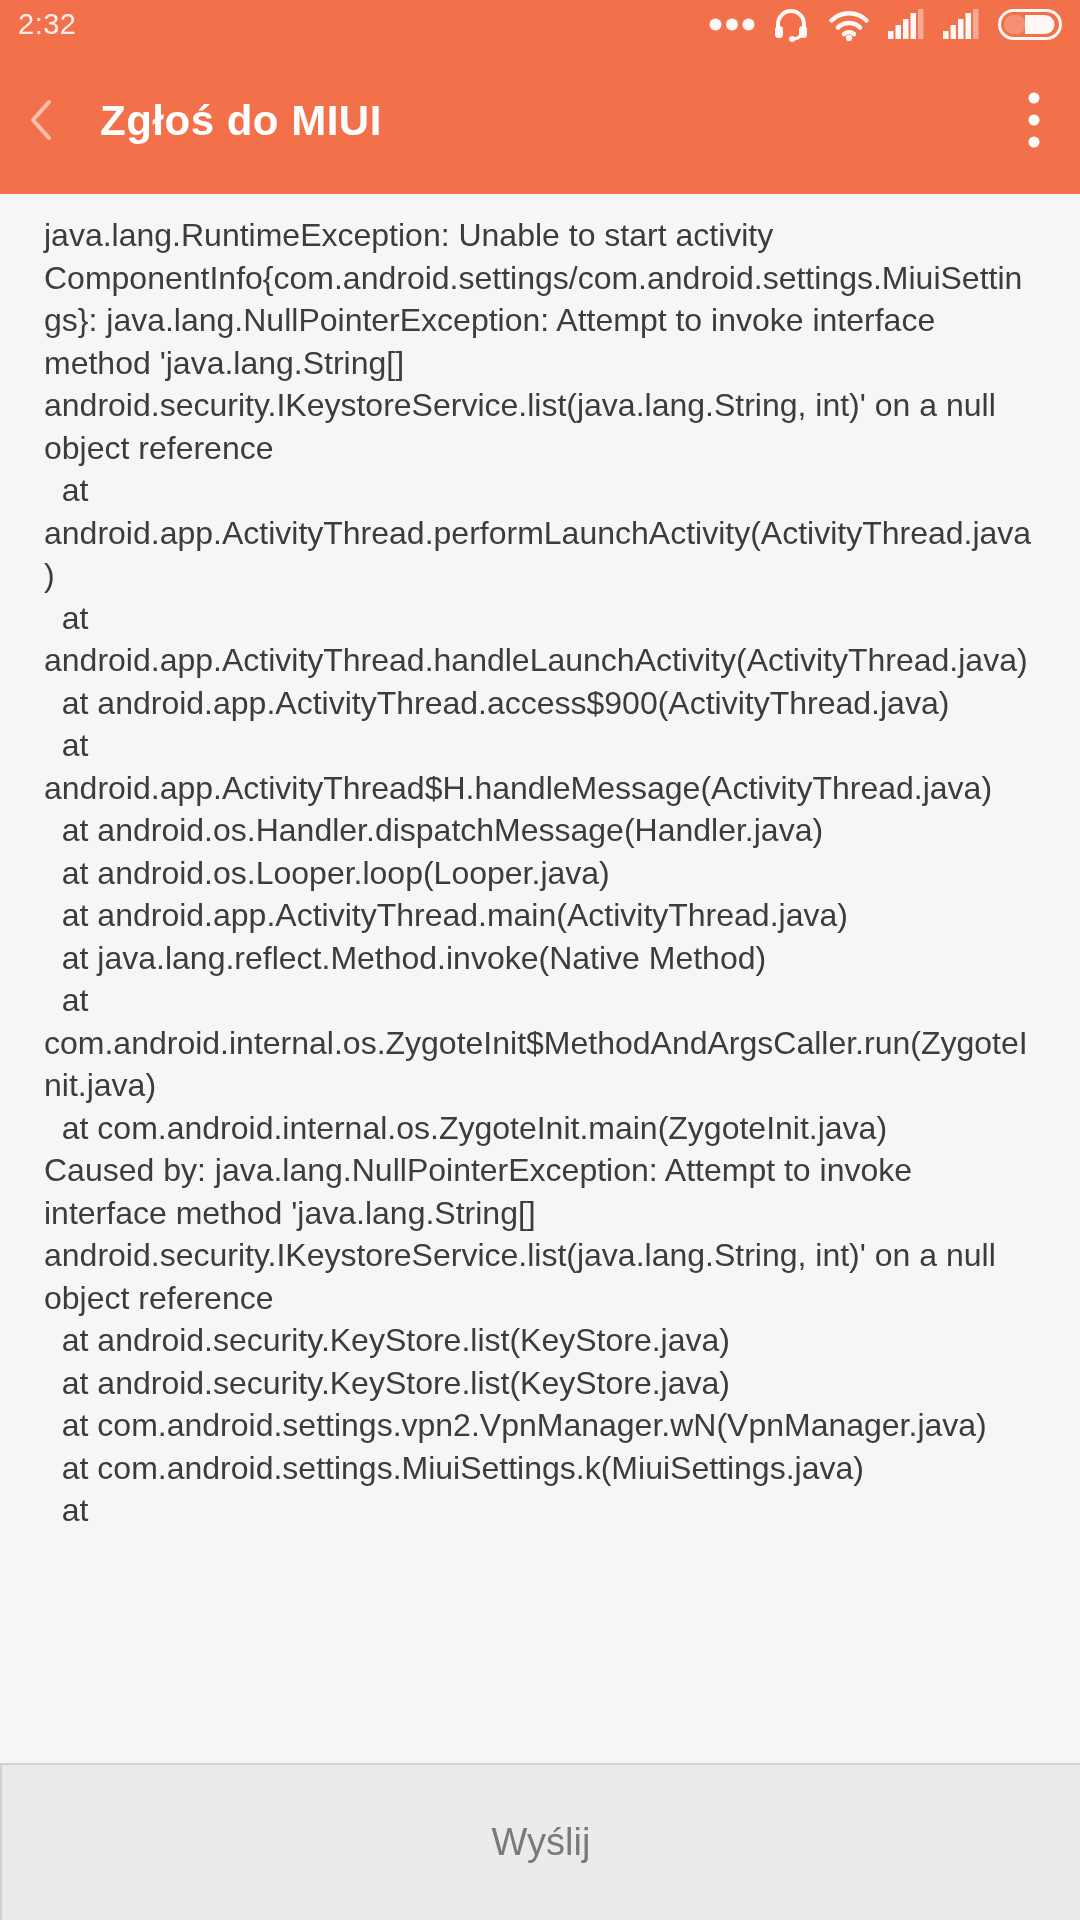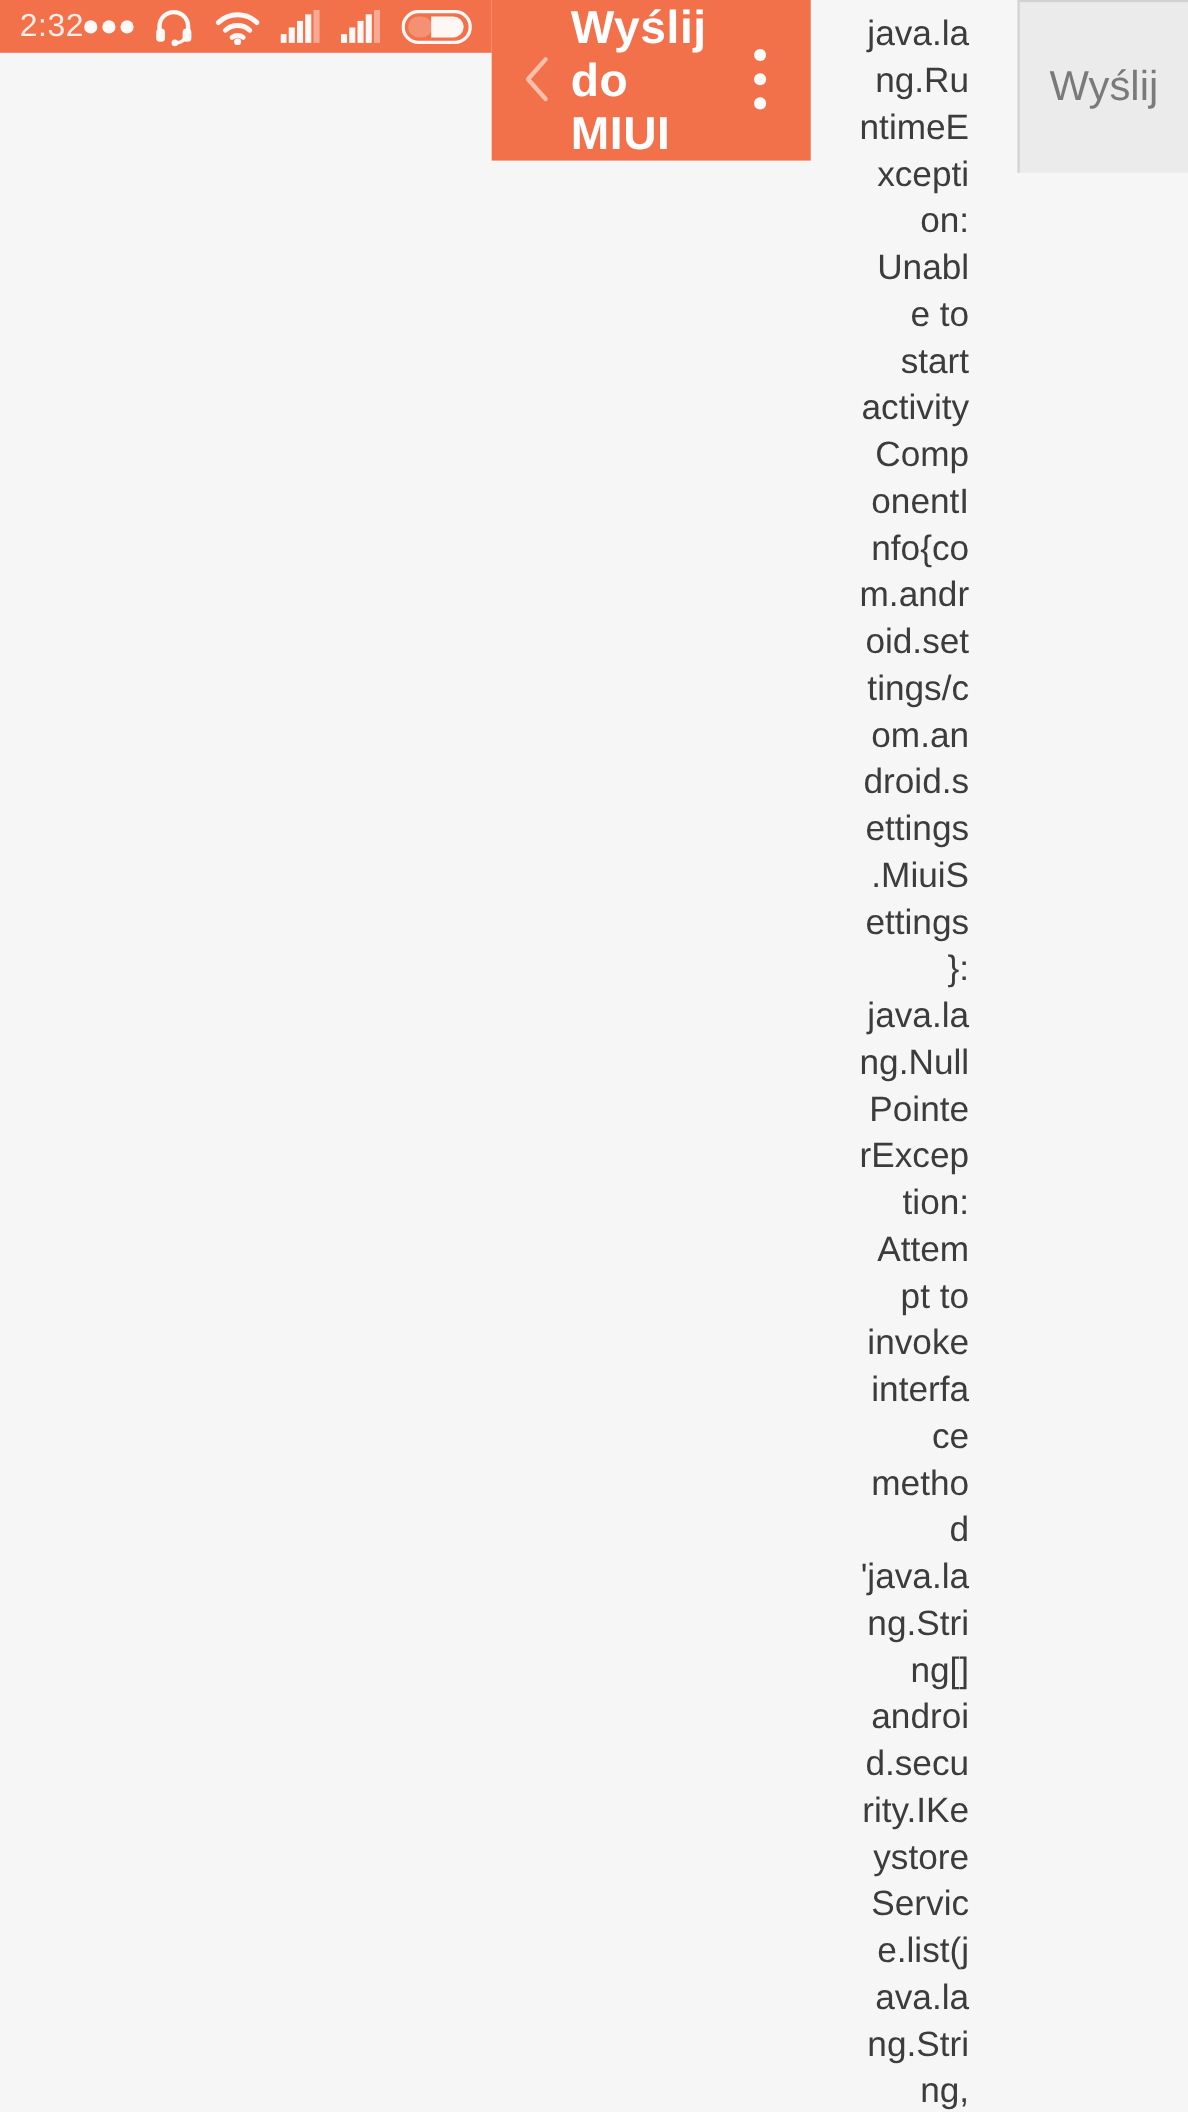--- a/index.html
+++ b/index.html
@@ -3,21 +3,21 @@
 <meta charset="utf-8">
 <style>
   html,body { margin:0; padding:0; }
   body {
     width:1080px; height:1920px;
     font-family:"Liberation Sans", sans-serif;
     background:#e0e0e0;
   }
   .screen {
     width:1080px; height:1920px;
-    display:flex; 
+    display:flex; flex-direction:column;
     background:#F6F6F7;
     overflow:hidden;
     position:relative;
   }
   
   .status-bar {
     height:48px; flex:0 0 48px;
     background:#F2714B;
     display:flex; align-items:center; justify-content:space-between;
     padding:0 18px; box-sizing:border-box;
@@ -51,24 +51,23 @@
   .menu-button {
     margin-left:auto;
     background:none; border:none; padding:0 14px;
     height:80px;
     display:flex; align-items:center;
     cursor:pointer;
   }
   
   .content {
     flex:1 1 auto;
-    padding:9px 44px 0 44px;
+    padding:20px 44px 0 44px;
     box-sizing:border-box;
     overflow:hidden;
-    text-align:right;
   }
   .stack-trace {
     font-size:32px;
     line-height:42.5px;
     color:#3C3C3C;
     white-space:pre-wrap;
     overflow-wrap:break-word;
     word-break:break-word;
   }
   
@@ -161,21 +160,21 @@
   </div>
 
   <div class="title-bar">
     <button class="back-button">
       <span>
         <svg width="30" height="48" viewBox="0 0 30 48">
           <polyline points="23,6 7,24 23,42" fill="none" stroke="rgba(255,255,255,.55)" stroke-width="4" stroke-linecap="round" stroke-linejoin="round"></polyline>
         </svg>
       </span>
     </button>
-    <h1 class="page-title">Wyślij do MIUI</h1>
+    <h1 class="page-title">Zgłoś do MIUI</h1>
     <button class="menu-button">
       <span>
         <svg width="12" height="58" viewBox="0 0 12 58">
           <g fill="#FFFDFC">
             <circle cx="6" cy="7" r="5.5"></circle>
               <circle cx="6" cy="29" r="5.5"></circle>
               <circle cx="6" cy="51" r="5.5"></circle>
           </g>
         </svg>
       </span>

